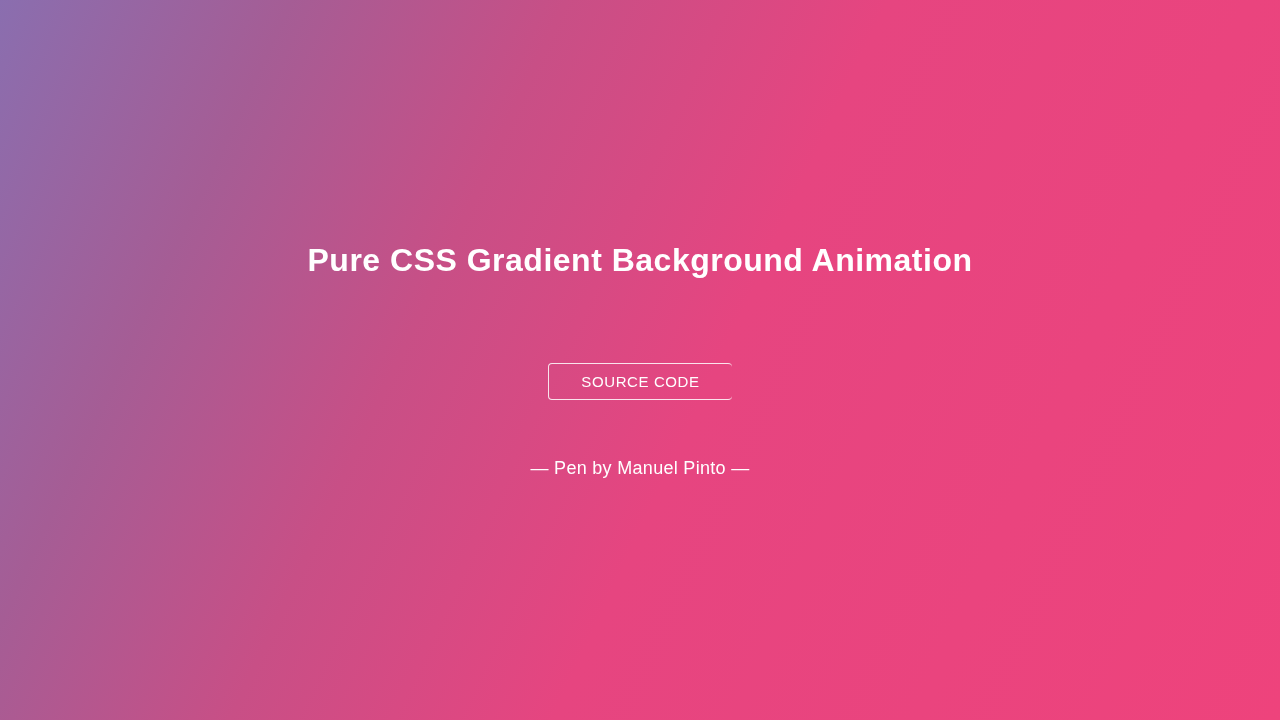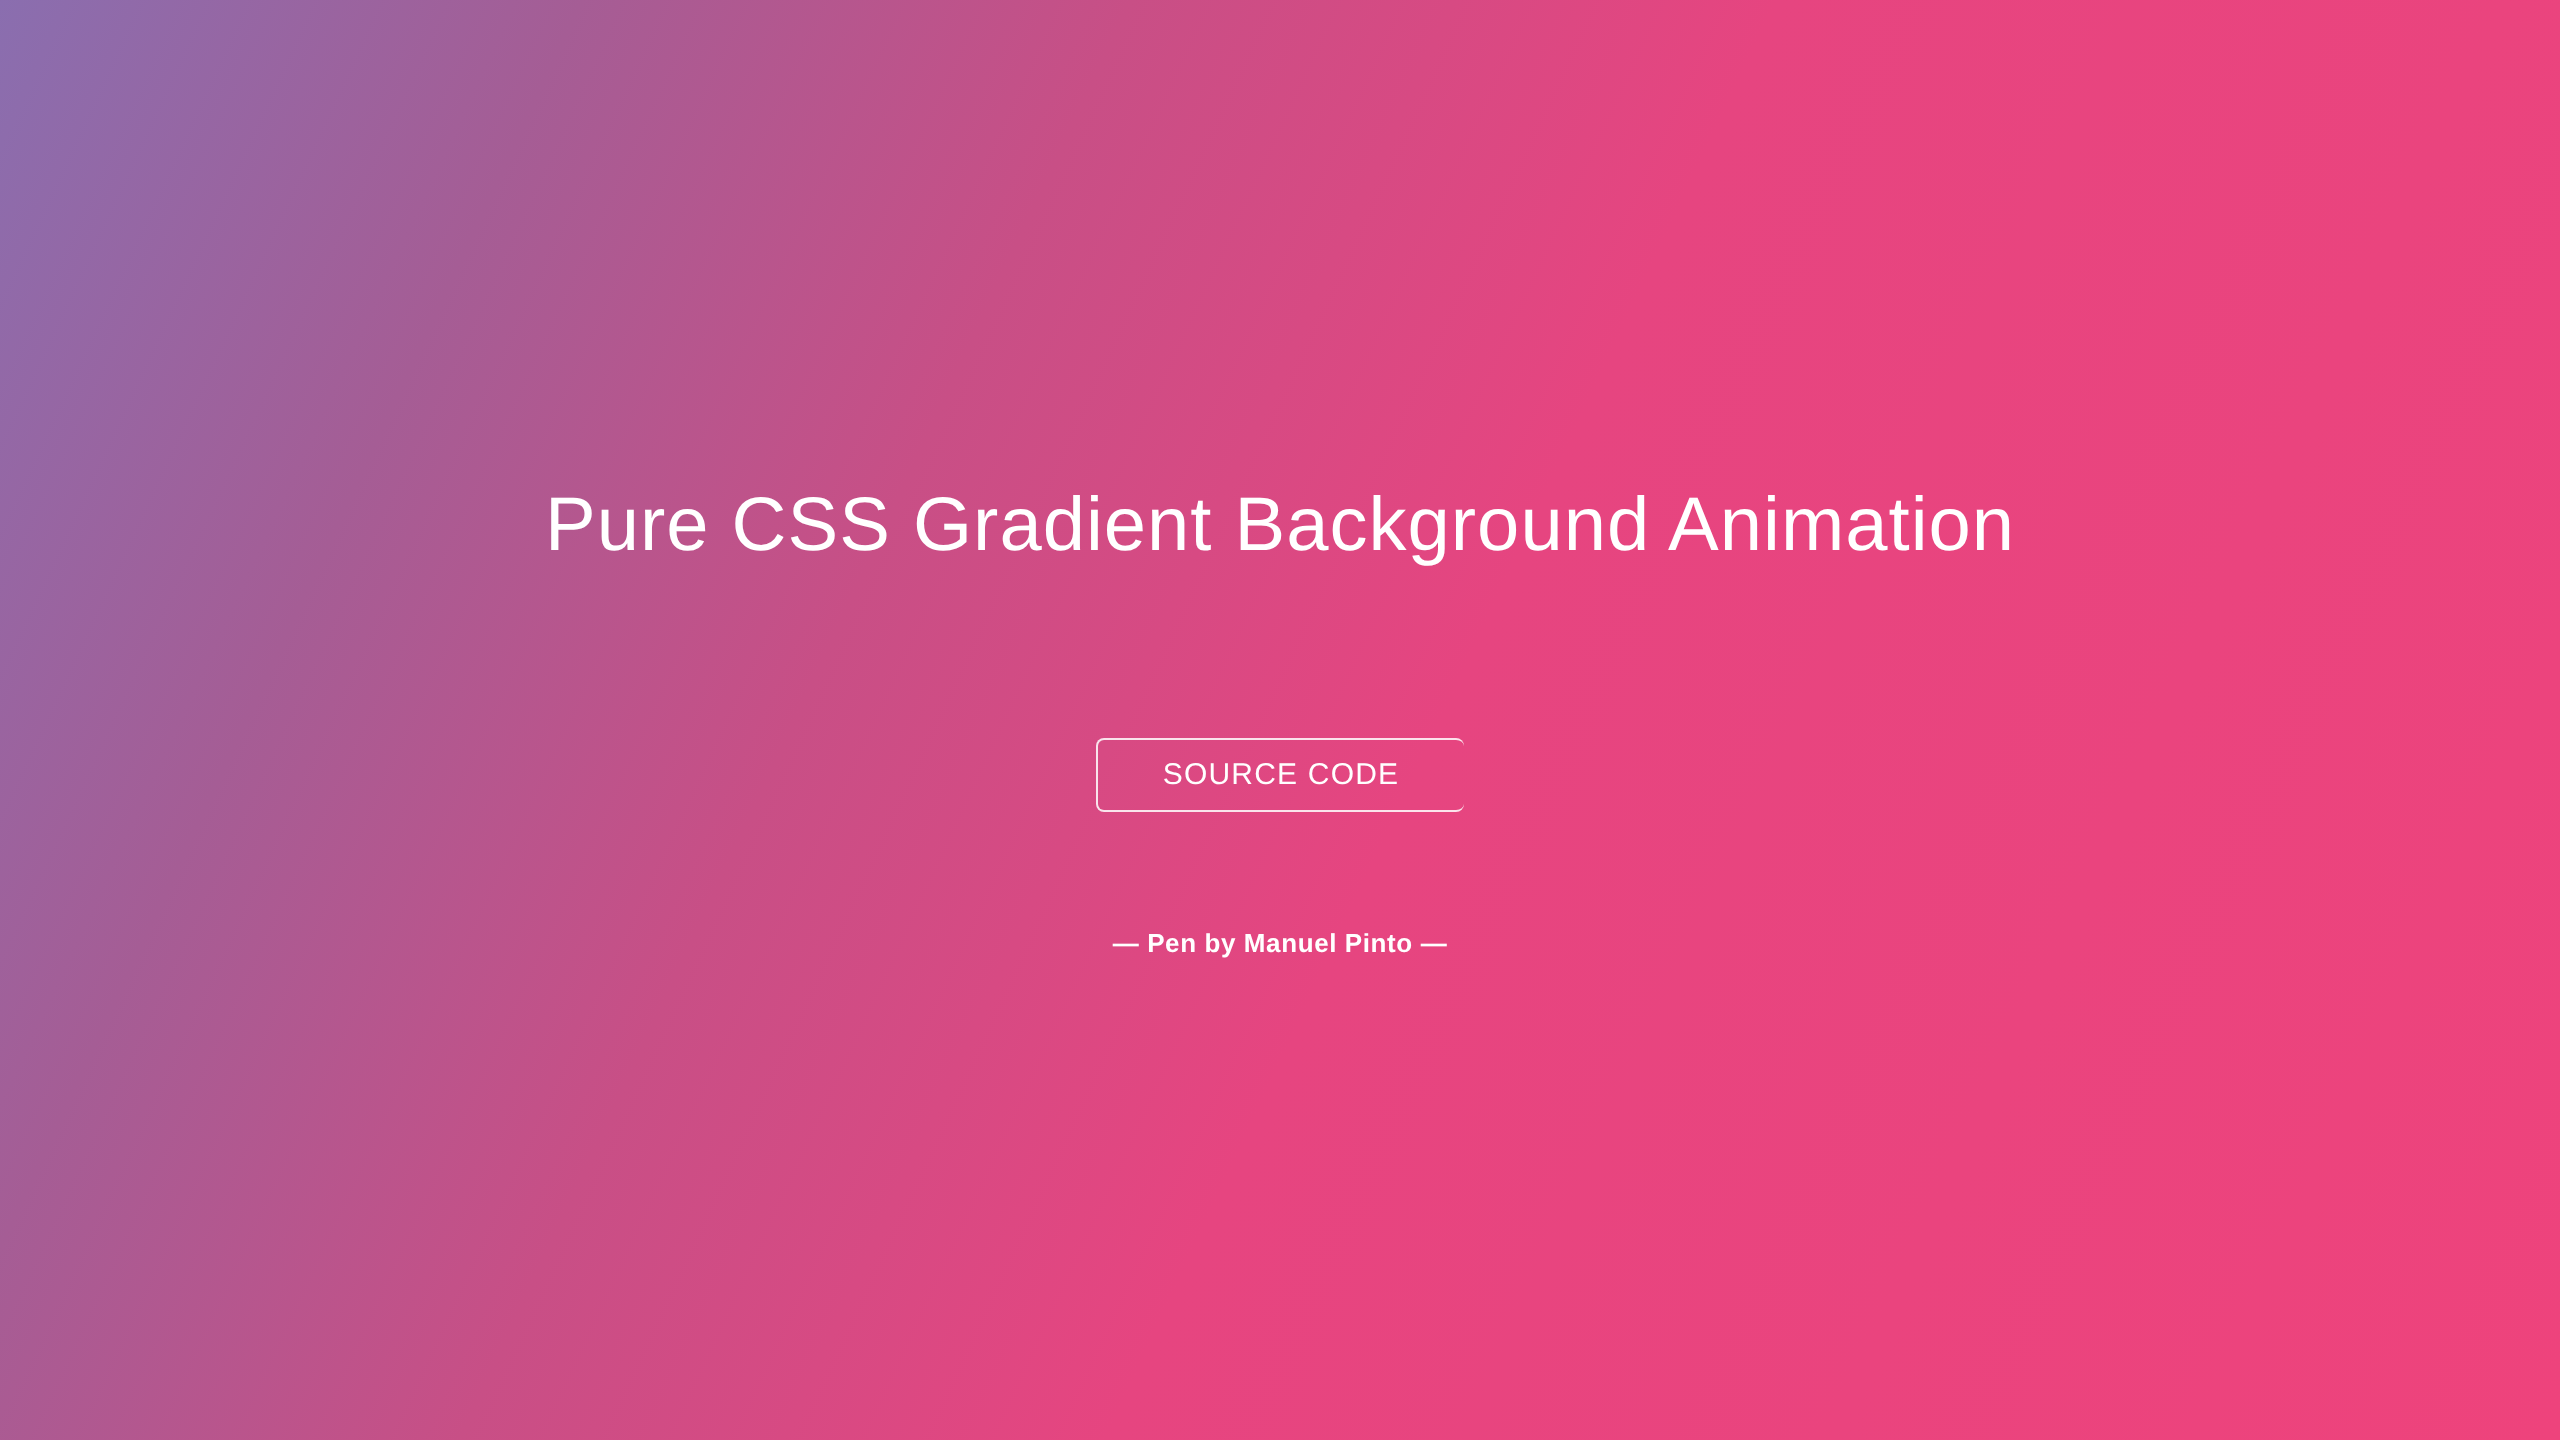--- a/index.html
+++ b/index.html
@@ -13,22 +13,22 @@
     background: linear-gradient(115deg, #8a6eaf 0%, #a55d95 18%, #c84f86 35%, #e64580 55%, #ee437c 100%);
     display: flex;
     flex-direction: column;
     align-items: center;
     justify-content: center;
     font-family: "Segoe UI", "Helvetica Neue", Arial, sans-serif;
     color: #ffffff;
     overflow: hidden;
   }
   .title {
-    font-size: 38px;
-    font-weight: 400;
+    font-size: 32px;
+    font-weight: 700;
     letter-spacing: 0.5px;
     margin-bottom: 84px;
     text-align: center;
   }
   .btn-group {
     display: flex;
     margin-bottom: 58px;
   }
   .btn {
     border: 1px solid rgba(255,255,255,0.85);
@@ -51,22 +51,22 @@
   .btn:last-child {
     border-top-right-radius: 4px;
     border-bottom-right-radius: 4px;
   }
   .fullscreen-icon {
     display: inline-flex;
     align-items: center;
     justify-content: center;
   }
   .credit {
-    font-size: 13px;
-    font-weight: 700;
+    font-size: 18px;
+    font-weight: 400;
     letter-spacing: 0.3px;
   }
 </style>
 </head>
 <body>
 
 <h1 class="title">Pure CSS Gradient Background Animation</h1>
 
 <div class="btn-group">
   <a class="btn">

